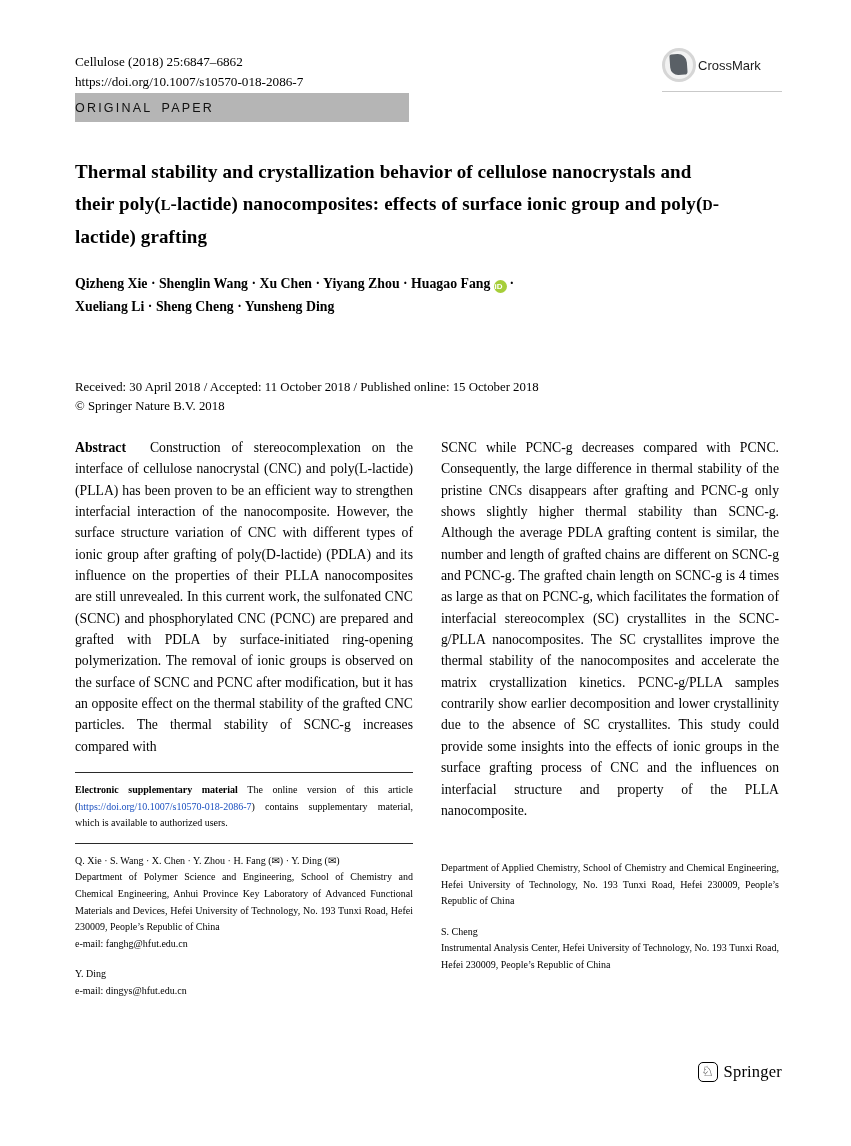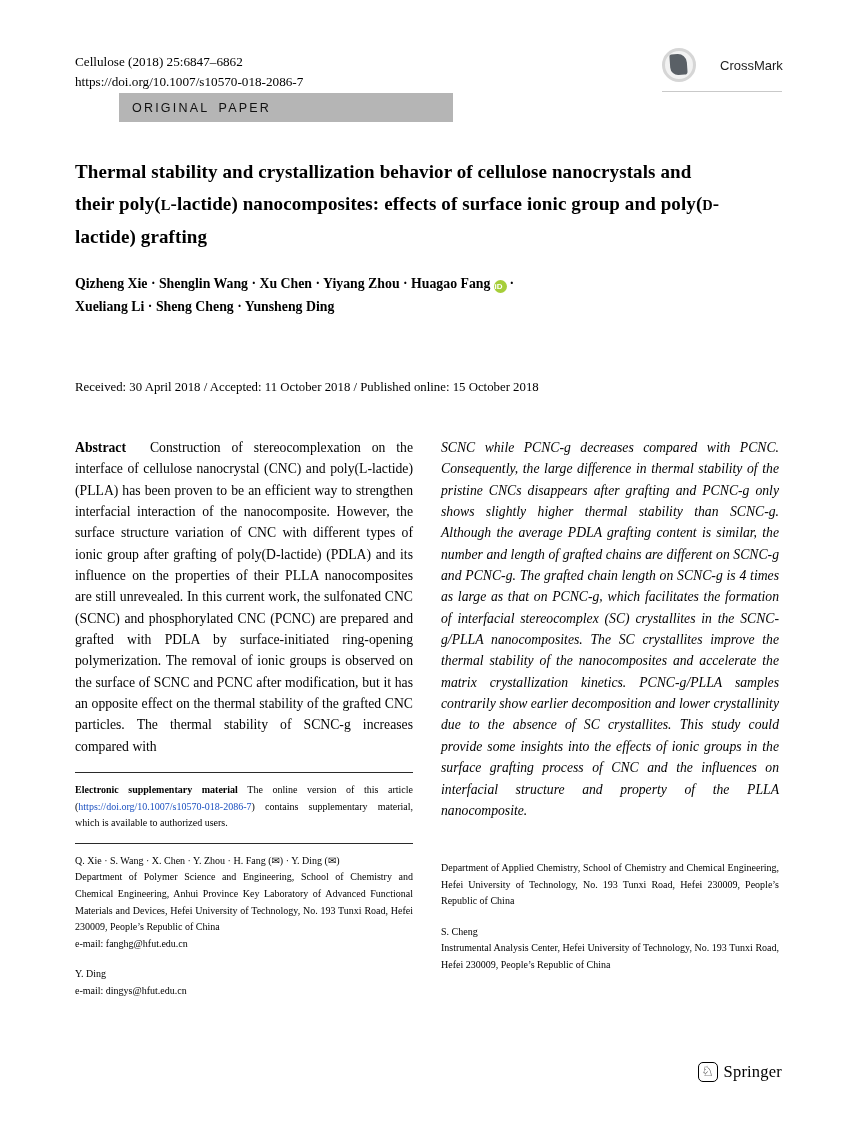--- a/index.html
+++ b/index.html
@@ -6,36 +6,36 @@
   html,body { background:#888; }
   .page {
     position:relative; width:851px; height:1146px; margin:0 auto;
     background:#ffffff; font-family:"Liberation Serif", serif; color:#000;
     overflow:hidden;
   }
   
   .header-left { position:absolute; left:75px; top:44px; font-size:13.2px; line-height:20px;margin-top:8px; }
   .crossmark {
     position:absolute; left:662px; top:48px; width:120px; padding-bottom:9px;
-    border-bottom:1px solid #c9c9c9; display:flex; align-items:center; gap:24px; cursor:pointer;
+    border-bottom:1px solid #c9c9c9; display:flex; align-items:center; gap:2px; cursor:pointer;
   }
   .cm-circle {
     width:34px; height:34px; border-radius:50%; background:#f2f2f2;
     border:3px solid #d6d6d6; position:relative; flex:0 0 auto;
   }
   .cm-inner {
     position:absolute; left:5px; top:3px; width:17px; height:21px;
     background:#5a6066; border-radius:2px 9px 3px 8px; transform:rotate(-4deg);
   }
   .cm-text { font-family:"Liberation Sans", sans-serif; font-size:13px; color:#1c1c1c; }
   .banner {
     position:absolute; left:75px; top:93px; width:334px; height:29px;
-    background:#b5b5b5; display:flex; align-items:center; padding-left:13px;
+    background:#b5b5b5; display:flex; align-items:center; 
     font-family:"Liberation Sans", sans-serif; font-size:12.5px;
-    letter-spacing:2.2px; word-spacing:4px; color:#111;margin-left:44px;
+    letter-spacing:2.2px; word-spacing:4px; color:#111;
   }
   
   .title {
     position:absolute; left:75px; top:156px; width:648px;
     font-size:19px; font-weight:bold; line-height:31.5px; letter-spacing:0.1px;
   }
   .smallcap { font-size:0.76em; }
   .authors {
     position:absolute; left:75px; top:272px; width:690px;
     font-size:13.8px; font-weight:bold; line-height:23px;
@@ -46,21 +46,21 @@
     font-size:8px; font-weight:bold; text-align:left; line-height:13px;
     vertical-align:-1px; margin:0 2px 0 4px;
   }
   .meta { position:absolute; left:75px; top:378px; font-size:12.8px; line-height:19px; }
   
   .col {
     position:absolute; width:338px; font-size:13.7px; line-height:21.35px;
     text-align:justify;
   }
   .col-left  { left:75px;  top:437px; }
-  .col-right { left:441px; top:437px;font-style:italic; }
+  .col-right { left:441px; top:437px; }
   .abstract-label { font-weight:bold; margin-right:24px; }
   
   .fn { font-size:10px; line-height:16.6px; text-align:justify; }
   .fn-left  { position:absolute; left:75px;  top:772px; width:338px; }
   .fn-right { position:absolute; left:441px; top:860px; width:338px; }
   .fn-rule { border-top:1px solid #2a2a2a; width:338px; }
   .fn-block { margin-top:9px; }
   .fn-gap { height:14px; }
   .esm-label { font-weight:bold; }
   a.link, .link { color:#1b50c0; text-decoration:none; cursor:pointer; }
@@ -99,20 +99,21 @@
 
   <h1 class="title"><span>Thermal stability and crystallization behavior of cellulose nanocrystals and their poly(</span><span class="smallcap">L</span><span>-lactide) nanocomposites: effects of surface ionic group and poly(</span><span class="smallcap">D</span><span>-lactide) grafting</span></h1>
 
   <div class="authors">
     <div><span>Qizheng Xie · Shenglin Wang · Xu Chen · Yiyang Zhou · Huagao Fang</span><span class="orcid">iD</span><span>·</span></div>
     <div>Xueliang Li · Sheng Cheng · Yunsheng Ding</div>
   </div>
 
   <div class="meta">
     <div>Received: 30 April 2018 / Accepted: 11 October 2018 / Published online: 15 October 2018</div>
+    <div>© Springer Nature B.V. 2018</div>
   </div>
 
   <div class="col col-left">
     <span class="abstract-label">Abstract</span><span>Construction of stereocomplexation on the interface of cellulose nanocrystal (CNC) and poly(L-lactide) (PLLA) has been proven to be an efficient way to strengthen interfacial interaction of the nanocomposite. However, the surface structure variation of CNC with different types of ionic group after grafting of poly(D-lactide) (PDLA) and its influence on the properties of their PLLA nanocomposites are still unrevealed. In this current work, the sulfonated CNC (SCNC) and phosphorylated CNC (PCNC) are prepared and grafted with PDLA by surface-initiated ring-opening polymerization. The removal of ionic groups is observed on the surface of SCNC and PCNC after modification, but it has an opposite effect on the thermal stability of the grafted CNC particles. The thermal stability of SCNC-g increases compared with</span>
   </div>
 
   <div class="col col-right">
     <span>SCNC while PCNC-g decreases compared with PCNC. Consequently, the large difference in thermal stability of the pristine CNCs disappears after grafting and PCNC-g only shows slightly higher thermal stability than SCNC-g. Although the average PDLA grafting content is similar, the number and length of grafted chains are different on SCNC-g and PCNC-g. The grafted chain length on SCNC-g is 4 times as large as that on PCNC-g, which facilitates the formation of interfacial stereocomplex (SC) crystallites in the SCNC-g/PLLA nanocomposites. The SC crystallites improve the thermal stability of the nanocomposites and accelerate the matrix crystallization kinetics. PCNC-g/PLLA samples contrarily show earlier decomposition and lower crystallinity due to the absence of SC crystallites. This study could provide some insights into the effects of ionic groups in the surface grafting process of CNC and the influences on interfacial structure and property of the PLLA nanocomposite.</span>
   </div>
 

